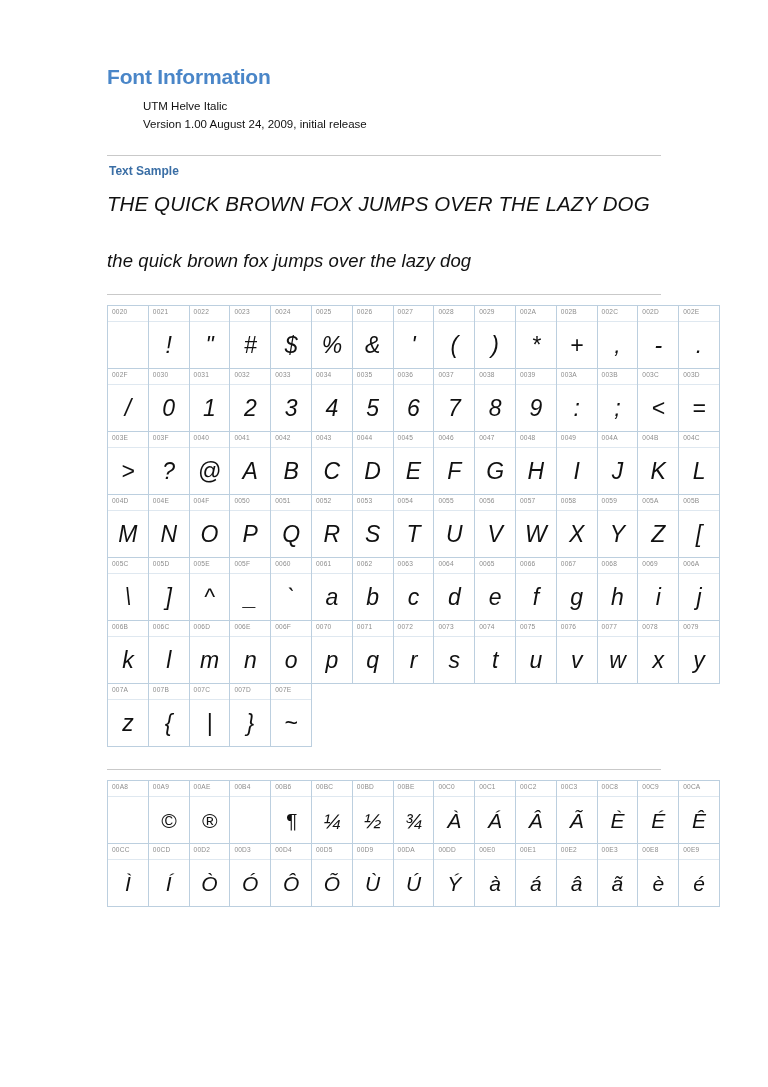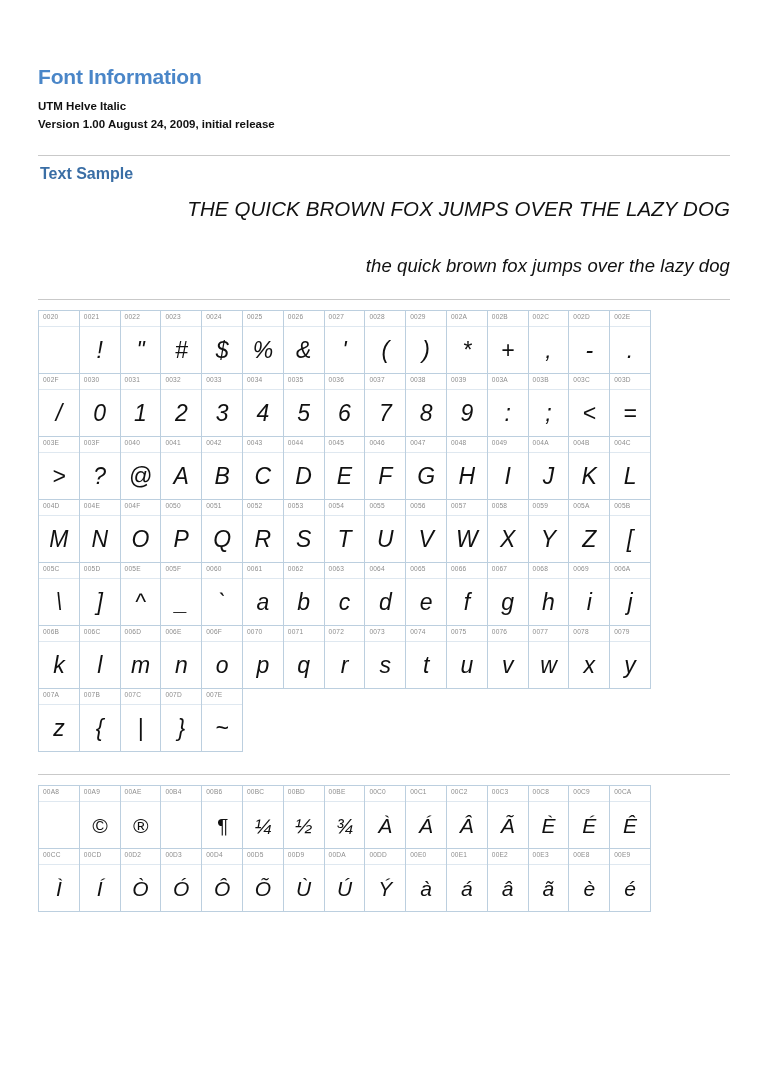--- a/index.html
+++ b/index.html
@@ -13,68 +13,69 @@
     font-family: "Liberation Sans", sans-serif;
     color: #000000;
     overflow: hidden;
   }
   .page {
     position: relative;
     width: 768px;
     height: 1087px;
     background: #ffffff;
     box-sizing: border-box;
-    padding: 0 38px;
+    padding: 0 107px;
   }
 
   
   .doc-title {
     margin: 0;
     padding-top: 64px;
     font-size: 21px;
     font-weight: bold;
     color: #4a86c8;
     letter-spacing: -0.2px;
     line-height: 1.2;
   }
   .info-block {
     margin-top: 9px;
     font-size: 11.5px;
-    font-weight: bold;
+    font-weight: normal;
     line-height: 1.52;
     color: #111;
+    margin-left: 36px;
   }
   .info-line { white-space: pre-wrap; }
 
   
   .section {
     margin-top: 22px;
   }
   .section-rule {
     border-top: 1px solid #c9c9c9;
     height: 0;
     margin-bottom: 8px;
   }
   .section-title {
-    font-size: 16px;
+    font-size: 12px;
     font-weight: bold;
     color: #3a6ea5;
     margin: 0 0 0 2px;
     line-height: 1.3;
   }
 
   
   .sample-wrap {
     margin-top: 12px;
     margin-bottom: 10px;
   }
   .sample {
     font-family: "Liberation Sans", sans-serif;
     font-style: italic;
-    text-align: right;
+    text-align: left;
     color: #111;
     white-space: nowrap;
   }
   .sample-upper {
     font-size: 20.5px;
     letter-spacing: 0.1px;
     margin-bottom: 34px;
   }
   .sample-lower {
     font-size: 18.5px;

